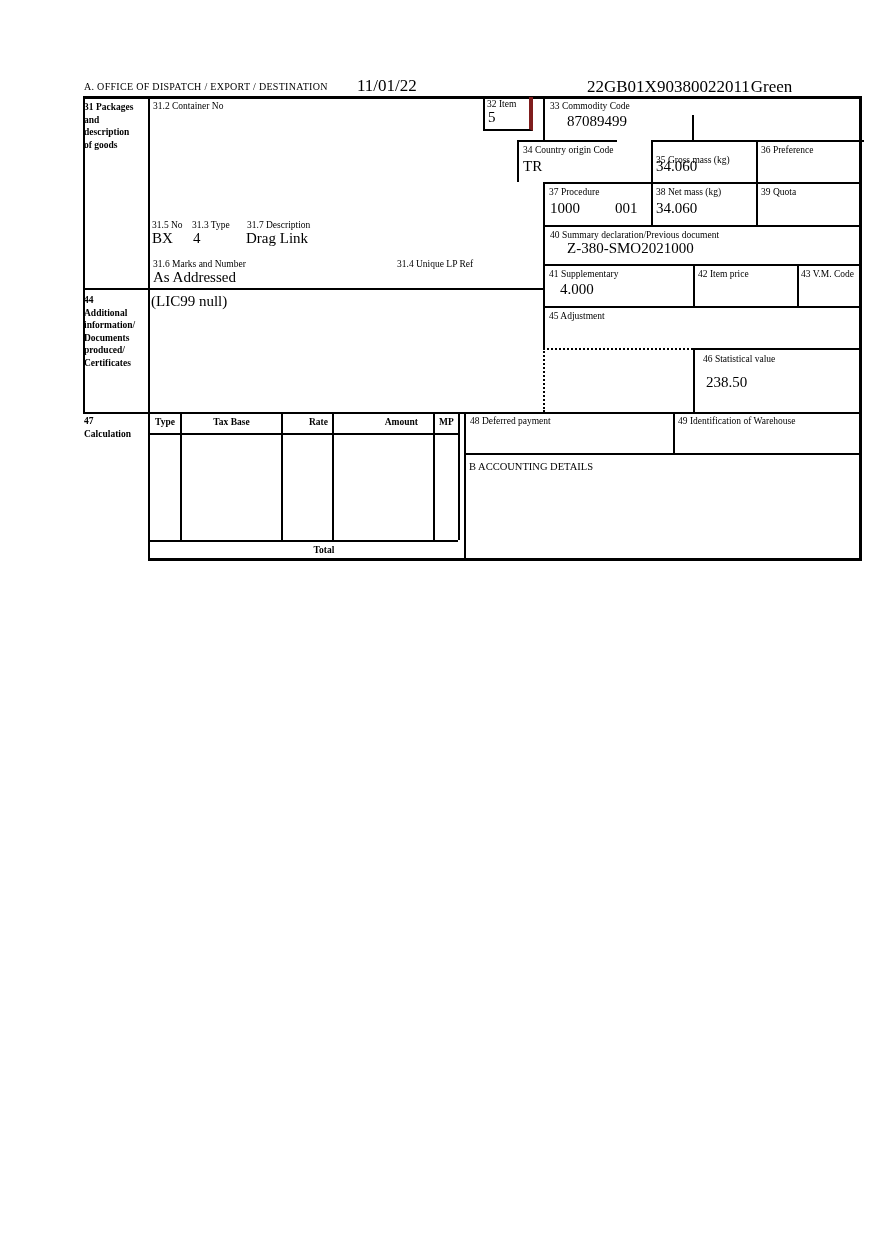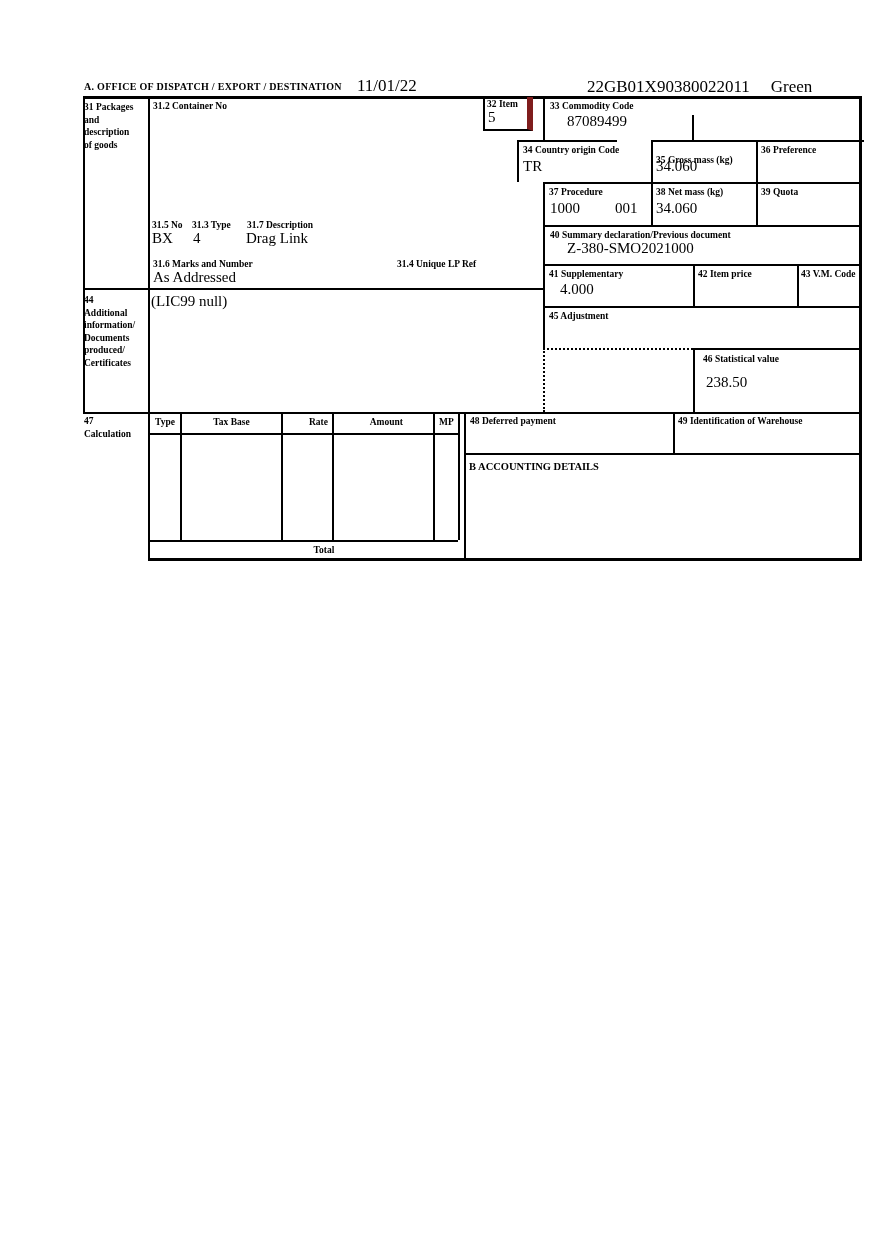--- a/index.html
+++ b/index.html
@@ -1,41 +1,41 @@
 <!DOCTYPE html>
 <html><head>
 <meta charset="utf-8">
 <style>
   html,body{margin:0;padding:0;background:#fff}
   #page{position:relative;width:882px;height:1250px;background:#fff;
         font-family:"Liberation Serif","DejaVu Serif",serif;color:#000;overflow:hidden}
   .box{position:absolute;box-sizing:border-box}
   .bl{border-left:2px solid #000}
   .bt{border-top:2px solid #000}
-  .br{border-right:6px solid #7f1d1d}
+  .br{border-right:4px solid #7f1d1d}
   .bb{border-bottom:2px solid #000}
   .dl{border-left:2px dotted #000}
   .dt{border-top:2px dotted #000}
-  .lbl{position:absolute;font-weight:700;font-size:9.5px;line-height:11px;white-space:nowrap}
+  .lbl{position:absolute;font-weight:400;font-size:9.5px;line-height:11px;white-space:nowrap}
   .val{position:absolute;font-size:15px;line-height:17px;white-space:nowrap}
   .big{position:absolute;font-size:17px;line-height:18px;white-space:nowrap}
   .stack{position:absolute;font-weight:700;font-size:9.5px}
   .stack div{line-height:12.5px;white-space:nowrap}
   .th{position:absolute;box-sizing:border-box;font-weight:700;font-size:9.5px;line-height:20px;text-align:center;white-space:nowrap}
   .line{position:absolute;box-sizing:border-box}
 </style>
 </head>
 <body>
 
 <div id="page">
 
   <div class="lbl" style="left:84px;top:81px;font-size:10px;letter-spacing:.3px">A.  OFFICE OF DISPATCH / EXPORT / DESTINATION</div>
   <div class="big" style="left:357px;top:77px">11/01/22</div>
   <div class="big" style="left:587px;top:78px">
-    <span>22GB01X90380022011</span><span style="margin-left:21px">Green</span>
+    <span>22GB01X90380022011</span><span style="margin-left:1px">Green</span>
   </div>
 
   <div class="line" style="left:83px;top:96px;width:779px;border-top:3px solid #000"></div>
   <div class="line" style="left:83px;top:96px;height:316px;border-left:2px solid #000"></div>
   <div class="line" style="left:859px;top:96px;height:465px;border-left:3px solid #000"></div>
   <div class="line" style="left:148px;top:558px;width:714px;border-top:3px solid #000"></div>
   <div class="line" style="left:83px;top:412px;width:779px;border-top:2px solid #000"></div>
 
   <div class="box" style="left:83px;top:97px;width:65px;height:191px">
     <div class="stack" style="left:1px;top:4px">
@@ -137,21 +137,21 @@
   </div>
 
   <div class="stack" style="left:84px;top:415px">
     <div>47</div>
     <div>Calculation</div>
   </div>
 
   <div class="th bl" style="left:148px;top:412px;width:32px;height:21px">Type</div>
   <div class="th bl" style="left:180px;top:412px;width:101px;height:21px">Tax Base</div>
   <div class="th bl" style="left:281px;top:412px;width:51px;height:21px;text-align:right;padding-right:4px">Rate</div>
-  <div class="th bl" style="left:332px;top:412px;width:101px;height:21px;text-align:right;padding-right:30px">Amount</div>
+  <div class="th bl" style="left:332px;top:412px;width:101px;height:21px;text-align:right;padding-right:15px">Amount</div>
   <div class="th bl" style="left:433px;top:412px;width:25px;height:21px">MP</div>
 
   <div class="box bl bt" style="left:148px;top:433px;width:32px;height:107px"></div>
   <div class="box bl bt" style="left:180px;top:433px;width:101px;height:107px"></div>
   <div class="box bl bt" style="left:281px;top:433px;width:51px;height:107px"></div>
   <div class="box bl bt" style="left:332px;top:433px;width:101px;height:107px"></div>
   <div class="box bl bt" style="left:433px;top:433px;width:25px;height:107px"></div>
   <div class="line" style="left:458px;top:412px;height:128px;border-left:2px solid #000"></div>
 
   <div class="box bl bt" style="left:148px;top:540px;width:310px;height:19px">

